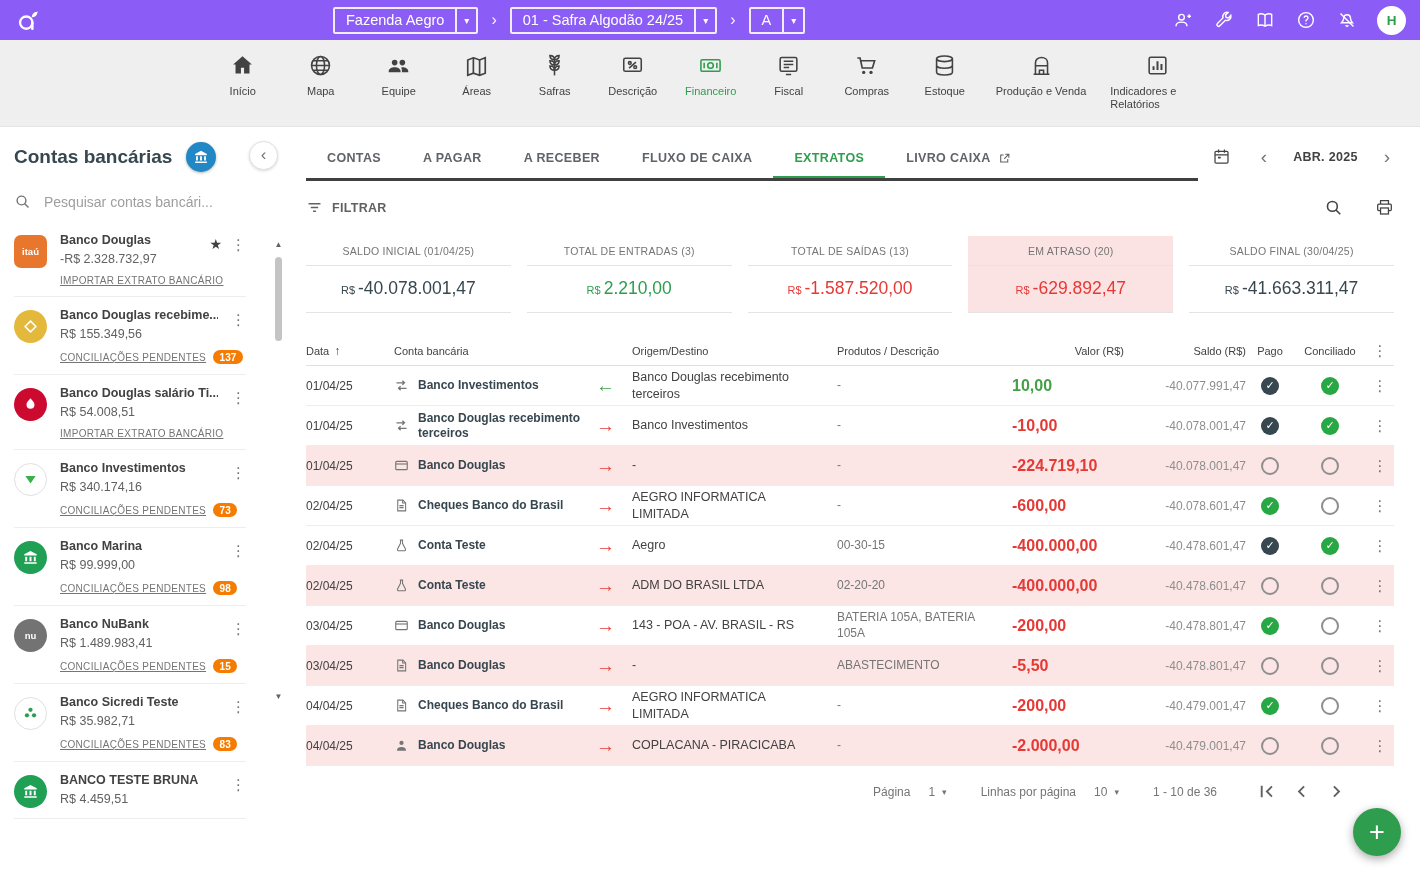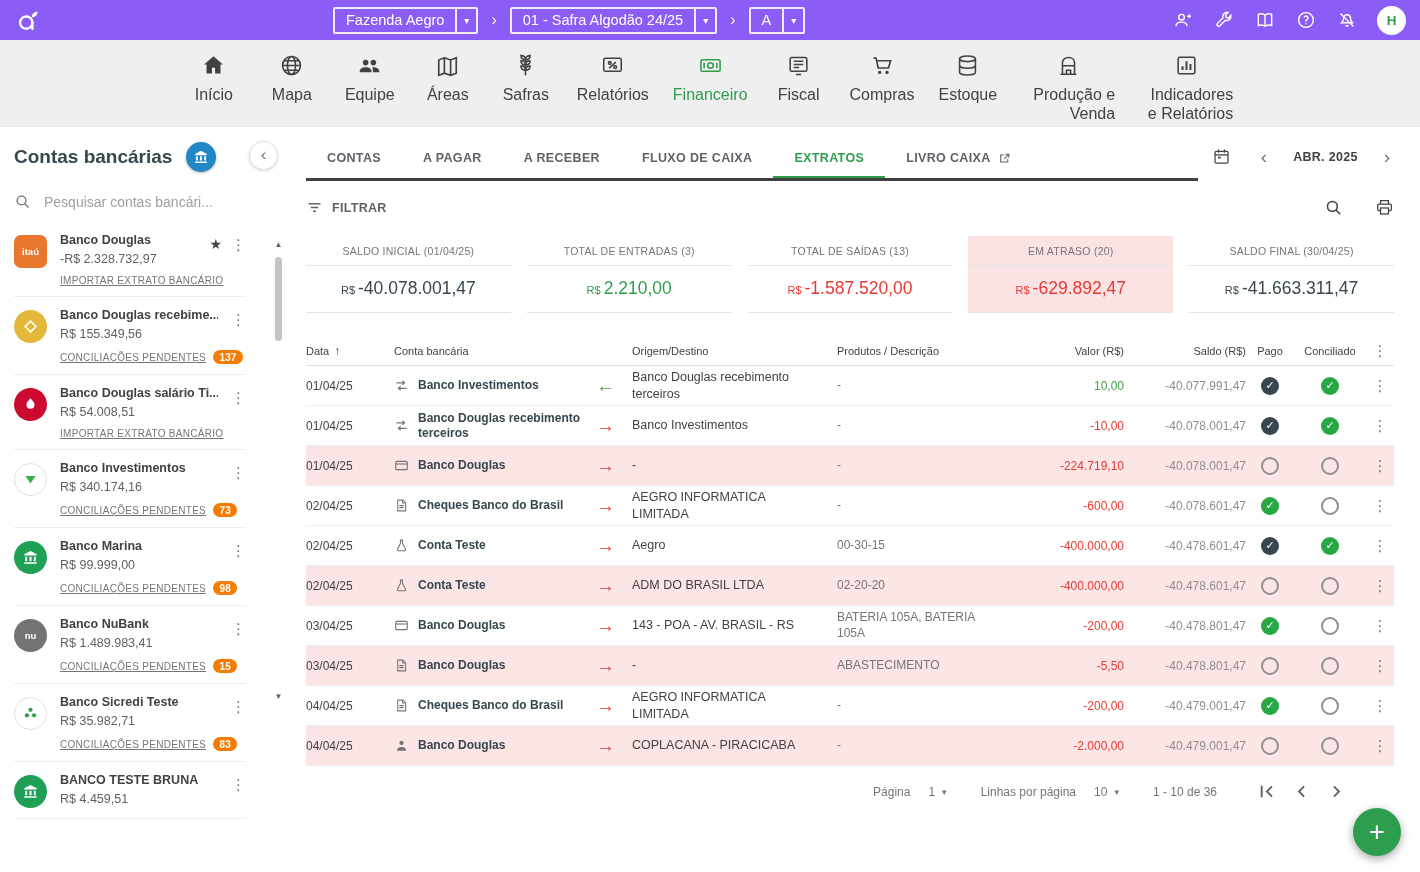--- a/index.html
+++ b/index.html
@@ -18,21 +18,21 @@
   .tb-sep{font-size:16px;opacity:.95}
   .tb-right{margin-left:auto;display:flex;align-items:center;gap:21px}
   .tb-ico{width:20px;height:20px;color:#fff;cursor:pointer}
   .tb-avatar{width:29px;height:29px;border-radius:50%;background:#fff;color:#2E9E4E;font-weight:bold;font-size:13.5px;display:flex;align-items:center;justify-content:center;margin-left:20px;cursor:pointer}
 
   
   .appnav{height:87px;background:#EFEFEF;display:flex;justify-content:center;gap:24px;padding-top:13px;border-bottom:1px solid #E4E4E4}
   .nav-item{display:flex;flex-direction:column;align-items:center;gap:7px;color:#424242;cursor:pointer;min-width:54px;max-width:94px}
   .nav-ico{width:25px;height:25px}
   .nav-ico svg{width:100%;height:100%;display:block}
-  .nav-label{font-size:16px;text-align:right;line-height:1.2}
+  .nav-label{font-size:11px;text-align:left;line-height:1.2}
   .nav-item.active{color:#2E9E4E}
 
   .content{display:flex;height:576px}
 
   
   .sidebar{width:288px;flex:none;position:relative;padding-top:15px}
   .sb-head{display:flex;align-items:center;gap:14px;padding:0 14px}
   .sb-title{font-size:19px;font-weight:bold;color:#37474F}
   .sb-bank-btn{width:30px;height:30px;border-radius:50%;background:#2187C5;color:#fff;border:none;display:flex;align-items:center;justify-content:center;cursor:pointer;box-shadow:0 1px 3px rgba(0,0,0,.3)}
   .collapse-btn{position:absolute;top:14px;left:249px;width:29px;height:29px;border-radius:50%;background:#fff;border:1px solid #E0E0E0;color:#757575;font-size:17px;display:flex;align-items:center;justify-content:center;cursor:pointer;box-shadow:0 1px 3px rgba(0,0,0,.15);z-index:5;padding-bottom:2px}
@@ -96,21 +96,21 @@
   .center{text-align:center}
   .sort{margin-left:5px;font-size:12px}
   .c-date{font-size:12px;color:#424242}
   .c-acct{display:flex;align-items:center;gap:9px;font-size:12px;font-weight:bold;color:#37474F;padding-right:8px;line-height:1.25}
   .row-ico{width:15px;height:15px;color:#757575;flex:none}
   .c-arrow{font-size:19px;font-weight:bold;padding-left:2px}
   .c-arrow.in{color:#43A047}
   .c-arrow.out{color:#E53935}
   .c-origin{font-size:12.5px;color:#424242;padding-right:14px;line-height:1.3}
   .c-prod{font-size:12px;color:#757575;padding-right:10px;line-height:1.3}
-  .c-value{text-align:right;font-size:12px;font-weight:normal}
+  .c-value{font-size:16px;font-weight:bold}
   .c-value.tone-green{color:#43A047}
   .c-value.tone-red{color:#E53935}
   .c-balance{text-align:right;font-size:12px;color:#8E8E8E}
   .c-chk{display:flex;justify-content:center}
   .chk{width:18px;height:18px;border-radius:50%;display:flex;align-items:center;justify-content:center;font-size:11px;font-weight:bold;color:#fff;cursor:pointer}
   .chk.none{border:2px solid #8F8F8F}
   .chk.dark{background:#37474F}
   .chk.green{background:#27A844}
   .c-menu{text-align:center}
 
@@ -235,21 +235,21 @@
     </div>
     <div class="nav-item">
       <span class="nav-ico" data-icon="asset-icon">
         <svg viewBox="0 0 24 24" fill="none" stroke="currentColor" stroke-width="1.5">
           <rect x="3.6" y="5" width="16.8" height="12.6" rx="1.6"></rect>
           <path d="M8.7 14.6l6.6-5.8"></path>
           <circle cx="9.4" cy="9.6" r="1.3"></circle>
           <circle cx="14.6" cy="13.6" r="1.3"></circle>
         </svg>
       </span>
-      <span class="nav-label">Relatórios</span>
+      <span class="nav-label">Descrição</span>
     </div>
     <div class="nav-item active">
       <span class="nav-ico" data-icon="money-icon">
         <svg viewBox="0 0 24 24" fill="none" stroke="currentColor" stroke-width="1.5">
           <rect x="2.8" y="6.4" width="18.4" height="11.2" rx="1.4"></rect>
           <circle cx="12" cy="12" r="2.7"></circle>
           <path d="M5.9 9.3v5.4M18.1 9.3v5.4"></path>
         </svg>
       </span>
       <span class="nav-label">Financeiro</span>

